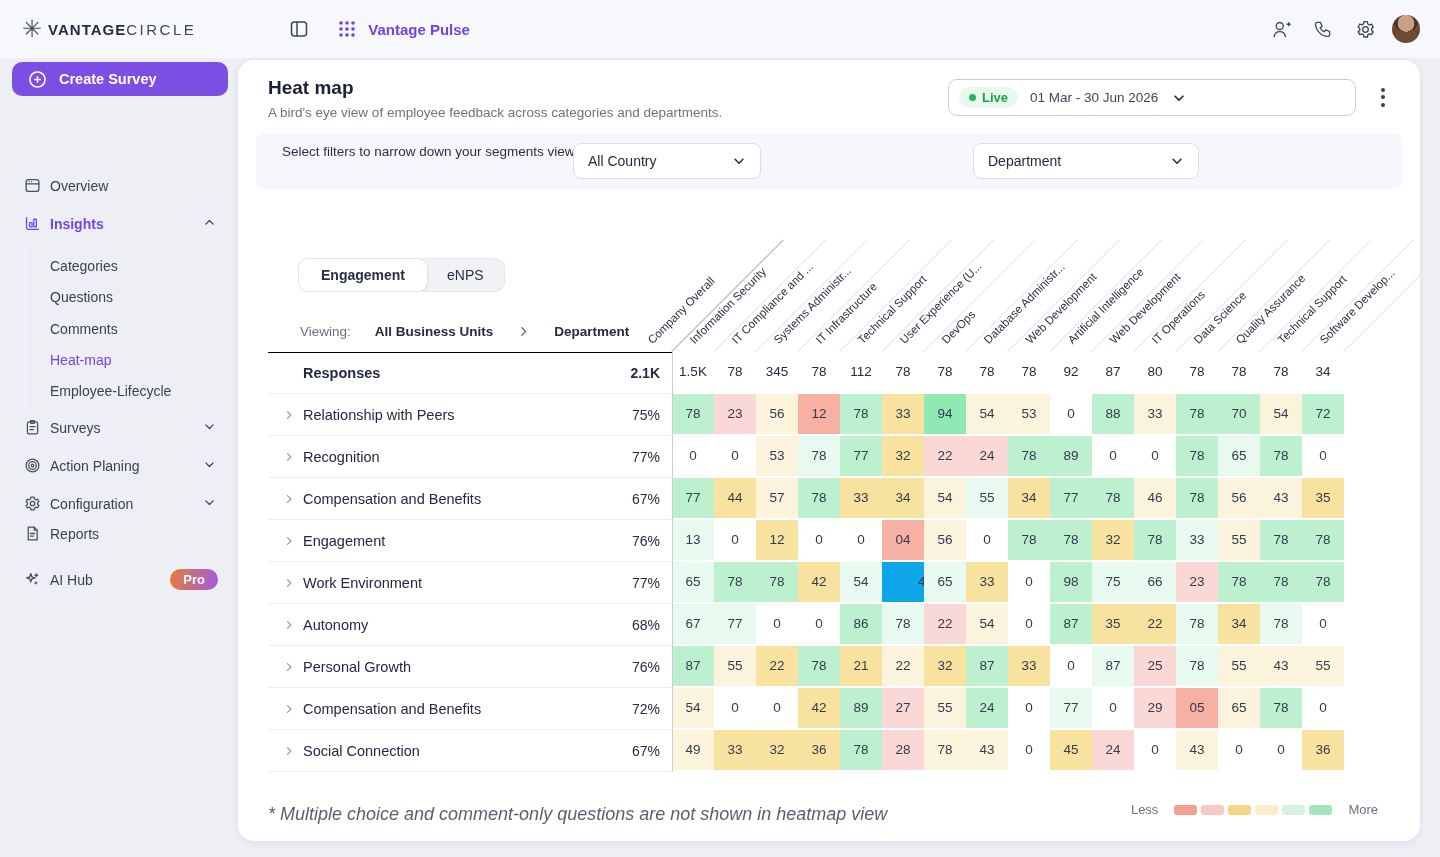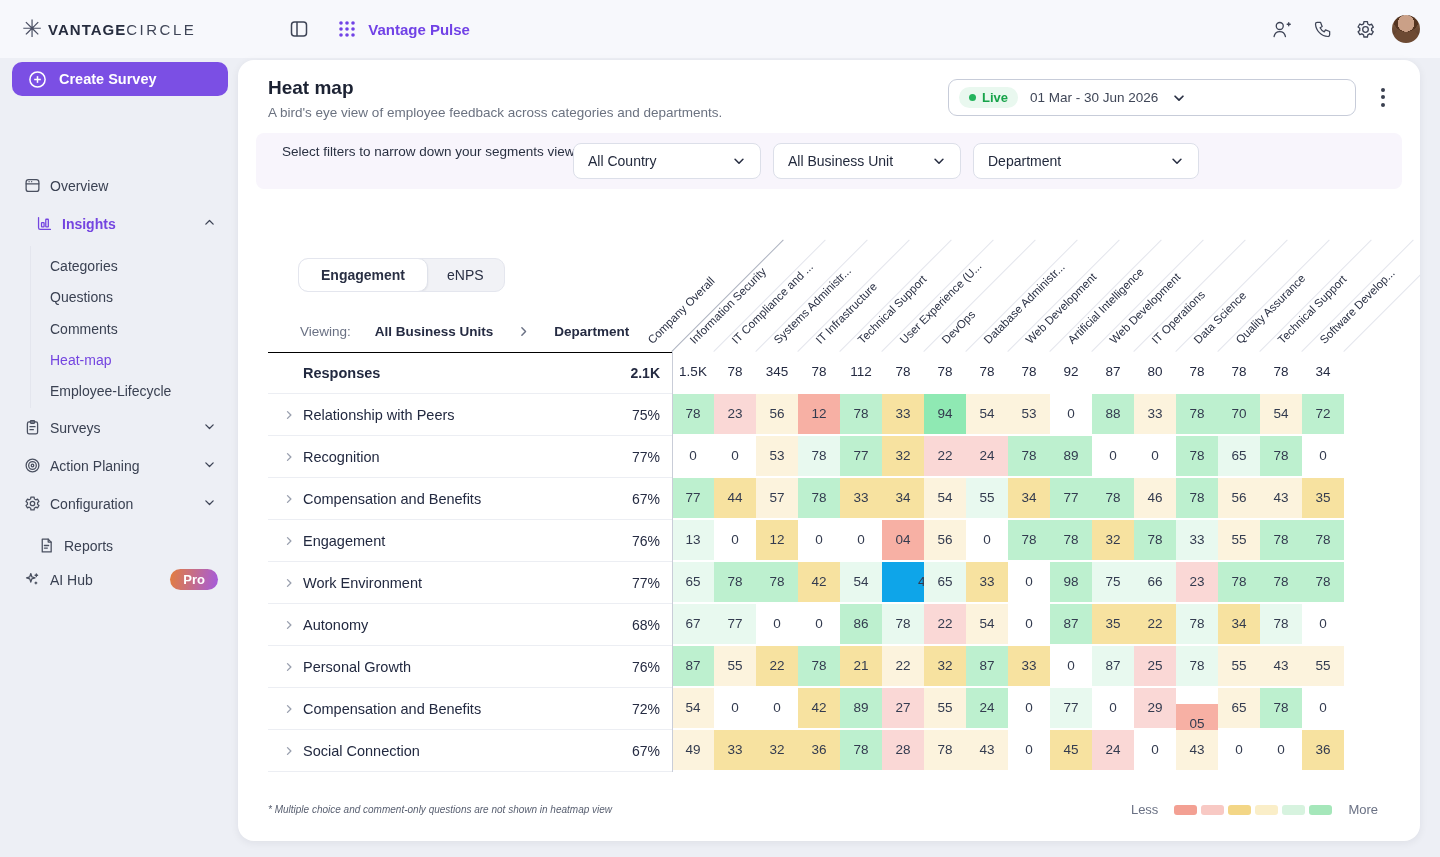--- a/index.html
+++ b/index.html
@@ -94,21 +94,21 @@
   .row-chev svg { stroke:#9aa0af; fill:none; stroke-width:1.8; stroke-linecap:round; stroke-linejoin:round; }
   .row-name { font-size:14.5px; color:#222940; font-weight:500; }
   .hm-row.responses .row-name { font-weight:700; margin-left:35px; }
   .row-score { margin-left:auto; margin-right:12px; font-size:14px; color:#252b42; font-weight:500; }
   .hm-row.responses .row-score { font-weight:700; }
   .hm-cells { display:flex; }
   .hm-cell { width:42px; height:42px; line-height:40px; text-align:center; font-size:13.5px; color:#333b4f; border-bottom:2px solid #fff; }
   .hm-row.responses .hm-cell { font-size:13.5px; color:#252b42; }
   .v-divider { position:absolute; left:434px; top:292px; width:1px; height:420px; background:#c9cdd8; }
   
-  .foot-note { position:absolute; left:30px; top:744px; font-size:10px; font-style:italic; color:#585f70; }
+  .foot-note { position:absolute; left:30px; top:744px; font-size:18px; font-style:italic; color:#585f70; }
   .legend { position:absolute; right:42px; top:742px; display:flex; align-items:center; gap:8px; }
   .legend .lg-txt { font-size:13px; color:#6a7184; }
   .lg-swatches { display:flex; gap:4px; margin:0 8px; }
   .lg-swatch { width:23px; height:10px; border-radius:3px; }
 </style>
 </head>
 <body>
 
 <div class="topbar">
   <div class="logo-wrap">
@@ -174,21 +174,21 @@
         <span class="ni-icon">
           <svg width="17" height="17" viewBox="0 0 20 20">
             <rect x="2.5" y="3" width="15" height="14" rx="3"></rect>
             <line x1="2.5" y1="8" x2="17.5" y2="8"></line>
             <line x1="6" y1="5.5" x2="6.01" y2="5.5"></line>
             <line x1="9" y1="5.5" x2="9.01" y2="5.5"></line>
           </svg>
         </span>
         <span class="ni-label">Overview</span>
       </div>
-      <div class="nav-item active" style="position: absolute; left: 0px; right: 0px; top: 98px; padding-left: 12px;">
+      <div class="nav-item active" style="position: absolute; left: 0px; right: 0px; top: 98px;">
         <span class="ni-icon">
           <svg width="17" height="17" viewBox="0 0 20 20">
             <path d="M3 3v12a2 2 0 0 0 2 2h12"></path>
             <rect x="6.5" y="9" width="3" height="5" rx=".5"></rect>
             <rect x="11.5" y="5" width="3" height="9" rx=".5"></rect>
           </svg>
         </span>
         <span class="ni-label">Insights</span>
         <span class="nav-chev"><svg width="13" height="13" viewBox="0 0 16 16">
             <polyline points="3.5,10 8,5.5 12.5,10"></polyline>
@@ -241,21 +241,21 @@
           <svg width="17" height="17" viewBox="0 0 20 20">
             <circle cx="10" cy="10" r="2.6"></circle>
             <path d="M16 10a6 6 0 0 0-.1-1l1.7-1.3-1.7-2.9-2 .9a6 6 0 0 0-1.7-1L11.9 2.5H8.1l-.3 2.2a6 6 0 0 0-1.7 1l-2-.9-1.7 2.9L4.1 9a6 6 0 0 0 0 2l-1.7 1.3 1.7 2.9 2-.9a6 6 0 0 0 1.7 1l.3 2.2h3.8l.3-2.2a6 6 0 0 0 1.7-1l2 .9 1.7-2.9L15.9 11a6 6 0 0 0 .1-1z"></path>
           </svg>
         </span>
         <span class="ni-label">Configuration</span>
         <span class="nav-chev"><svg width="13" height="13" viewBox="0 0 16 16">
             <polyline points="3.5,6 8,10.5 12.5,6"></polyline>
           </svg></span>
       </div>
-      <div class="nav-item" style="position: absolute; left: 0px; right: 0px; top: 420px; padding-left: 14px;">
+      <div class="nav-item" style="position: absolute; left: 0px; right: 0px; top: 408px;">
         <span class="ni-icon">
           <svg width="17" height="17" viewBox="0 0 20 20">
             <path d="M5 2.5h7l3.5 3.5v11.5h-10.5z"></path>
             <path d="M12 2.5v3.5h3.5"></path>
             <line x1="7.5" y1="10" x2="12.5" y2="10"></line>
             <line x1="7.5" y1="13" x2="11" y2="13"></line>
           </svg>
         </span>
         <span class="ni-label">Reports</span>
       </div>
@@ -295,26 +295,20 @@
   <div class="kebab">
       <i></i>
       <i></i>
       <i></i>
     </div>
 
   <div class="filter-bar">
     <div class="filter-label">Select filters to narrow down your segments view</div>
     <div class="dropdown" style="left:317px;width:188px;">
       <span>All Country</span>
-      <svg width="14" height="14" viewBox="0 0 16 16">
-          <polyline points="3.5,6 8,10.5 12.5,6"></polyline>
-        </svg>
-    </div>
-    <div class="dropdown" style="left:517px;width:188px;">
-      <span>All Business Unit</span>
       <svg width="14" height="14" viewBox="0 0 16 16">
           <polyline points="3.5,6 8,10.5 12.5,6"></polyline>
         </svg>
     </div>
     <div class="dropdown" style="left:717px;width:226px;">
       <span>Department</span>
       <svg width="14" height="14" viewBox="0 0 16 16">
           <polyline points="3.5,6 8,10.5 12.5,6"></polyline>
         </svg>
     </div>
@@ -614,21 +608,21 @@
           <div class="hm-cell" style="background: rgb(255, 255, 255);">0</div>
           <div class="hm-cell" style="background: rgb(247, 226, 160);">42</div>
           <div class="hm-cell" style="background: rgb(189, 240, 207);">89</div>
           <div class="hm-cell" style="background: rgb(250, 216, 214);">27</div>
           <div class="hm-cell" style="background: rgb(252, 243, 221);">55</div>
           <div class="hm-cell" style="background: rgb(189, 240, 207);">24</div>
           <div class="hm-cell" style="background: rgb(255, 255, 255);">0</div>
           <div class="hm-cell" style="background: rgb(232, 249, 239);">77</div>
           <div class="hm-cell" style="background: rgb(255, 255, 255);">0</div>
           <div class="hm-cell" style="background: rgb(250, 216, 214);">29</div>
-          <div class="hm-cell" style="background: rgb(247, 176, 164); margin-top: 16px;">05</div>
+          <div class="hm-cell" style="background: rgb(247, 176, 164);">05</div>
           <div class="hm-cell" style="background: rgb(252, 243, 221);">65</div>
           <div class="hm-cell" style="background: rgb(189, 240, 207);">78</div>
           <div class="hm-cell" style="background: rgb(255, 255, 255);">0</div>
         </div>
       </div>
       <div class="hm-row">
         <div class="hm-label">
           <span class="row-chev">
             <svg width="12" height="12" viewBox="0 0 16 16">
               <polyline points="6,3.5 10.5,8 6,12.5"></polyline>

